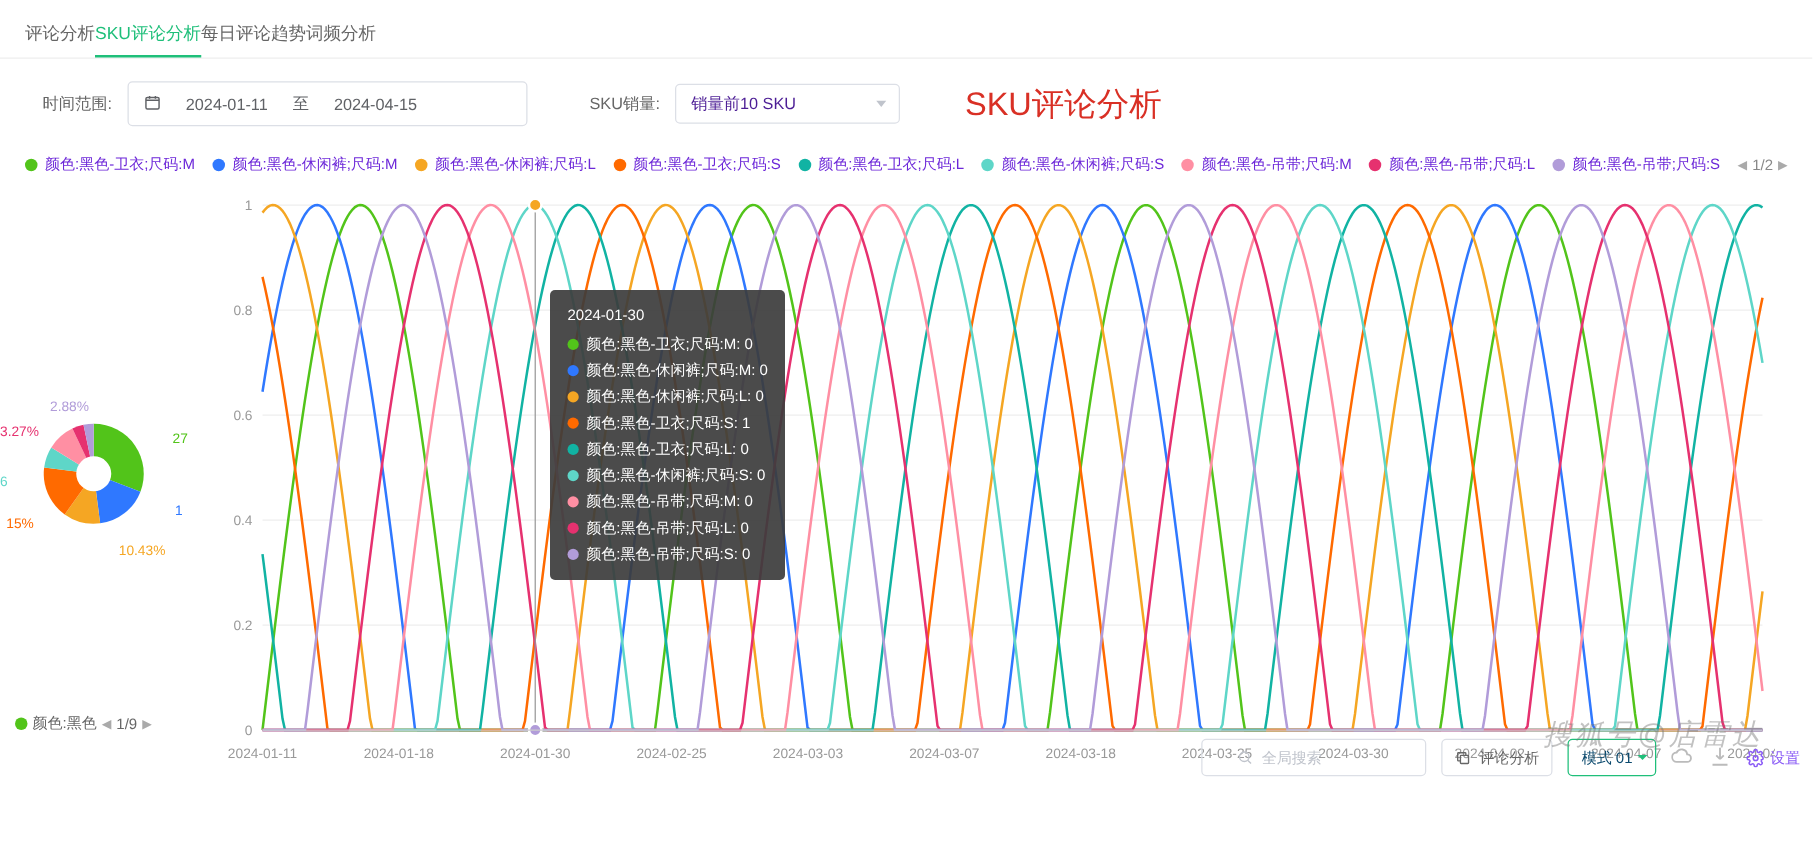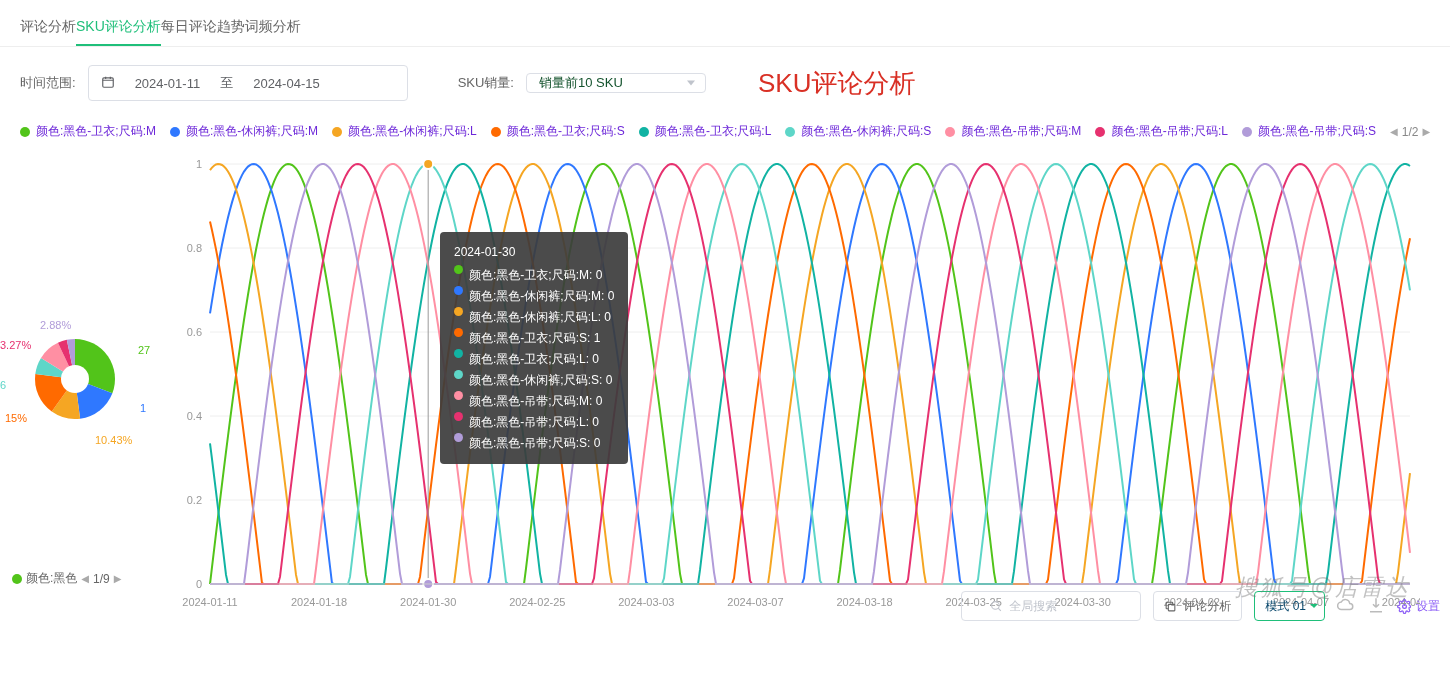--- a/index.html
+++ b/index.html
@@ -1,37 +1,37 @@
 <!DOCTYPE html>
 <html><head>
 <meta charset="utf-8">
 <style>
 *{box-sizing:border-box;margin:0;padding:0}
 body{font-family:"Microsoft YaHei","PingFang SC",Arial,sans-serif;font-size:13px;color:#666;background:#fff;width:1450px;position:relative}
 .tabs{display:flex;padding:10px 20px 0;border-bottom:1px solid #eee}
 .tab{padding:8px 0;cursor:pointer;color:#666;font-size:14px}
 .tab.active{color:#1fbf7a;border-bottom:2px solid #1fbf7a;font-weight:500}
-.filters{display:flex;align-items:center;gap:12px;padding:18px 20px}
+.filters{display:flex;align-items:center;gap:12px;padding:18px 34px}
 .lbl{color:#666;font-size:13px}
 .dater{display:flex;align-items:center;border:1px solid #dcdfe6;border-radius:4px;height:36px;padding:0 12px;gap:20px;min-width:320px}
 .cal-ico{color:#c0c4cc}
 .dater span{color:#606266}
-.sel{border:1px solid #dcdfe6;border-radius:4px;height:20px;padding:0 30px 0 12px;min-width:180px;display:flex;align-items:center;position:relative;color:#14532d}
+.sel{border:1px solid #dcdfe6;border-radius:4px;height:32px;padding:0 30px 0 12px;min-width:180px;display:flex;align-items:center;position:relative;color:#4c1d95}
 .sel::after{content:"";position:absolute;right:10px;top:50%;width:0;height:0;border-left:4px solid transparent;border-right:4px solid transparent;border-top:5px solid #c0c4cc;transform:translateY(-50%)}
 .title-red{color:#d93025;font-size:26px;font-weight:500;margin-left:40px}
 .legend{display:flex;align-items:center;gap:14px;padding:4px 20px;font-size:12px;flex-wrap:nowrap;overflow:hidden}
 .leg{display:flex;align-items:center;gap:6px;white-space:nowrap;color:#6d28d9}
 .dot{width:10px;height:10px;border-radius:50%;display:inline-block}
 .pager{display:flex;align-items:center;gap:4px;margin-left:auto;color:#888}
 .tri{font-size:10px;color:#aaa;cursor:pointer}
 .chart-wrap{position:relative;margin:10px 20px 0 180px}
 .pie-wrap{position:absolute;left:-180px;top:140px;width:170px}
 .tooltip{position:absolute;left:260px;top:78px;background:rgba(60,60,60,0.92);color:#fff;padding:10px 14px;border-radius:4px;font-size:12px;line-height:21px;z-index:10}
 .tooltip .dot{width:9px;height:9px;margin-right:6px}
-.tt-row{display:flex;align-items:flex-start;white-space:nowrap}
+.tt-row{display:flex;align-items:center;white-space:nowrap}
 .bottom-legend{display:flex;align-items:center;gap:4px;padding:6px 8px;font-size:12px;position:absolute;bottom:34px;left:4px}
 .footer{position:absolute;bottom:6px;right:10px;display:flex;align-items:center;gap:12px;font-size:12px}
 .search{border:1px solid #dcdfe6;border-radius:4px;height:30px;padding:0 28px;display:flex;align-items:center;gap:6px;color:#c0c4cc;min-width:180px}
 .btn{border:1px solid #dcdfe6;border-radius:4px;height:30px;padding:0 10px;display:flex;align-items:center;gap:6px;cursor:pointer}
 .mode{border:1px solid #1fbf7a;border-radius:4px;height:30px;padding:0 18px 0 10px;color:#0c4a6e;display:flex;align-items:center;position:relative}
 .mode::after{content:"";position:absolute;right:6px;top:50%;width:0;height:0;border-left:4px solid transparent;border-right:4px solid transparent;border-top:4px solid #1fbf7a;transform:translateY(-50%)}
 .watermark{position:absolute;right:40px;bottom:24px;font-size:23px;color:rgba(120,120,120,0.45);font-style:italic;letter-spacing:2px;pointer-events:none}
 .y-axis text,.x-axis text{fill:#999;font-size:11px}
 .grid line{stroke:#eee;stroke-width:1}
 .axis-line{stroke:#ccc;stroke-width:1}

